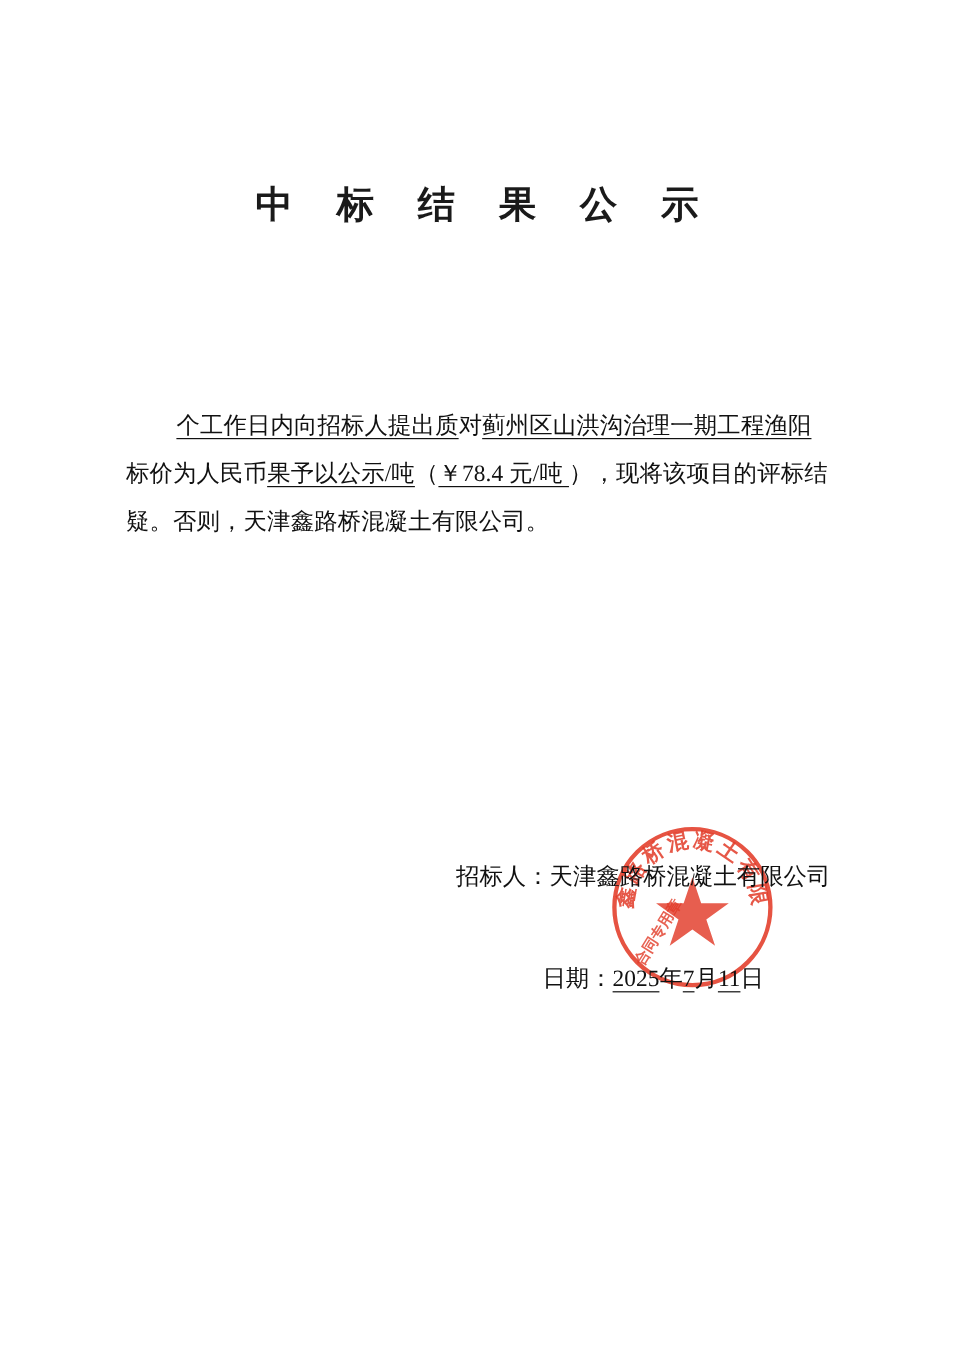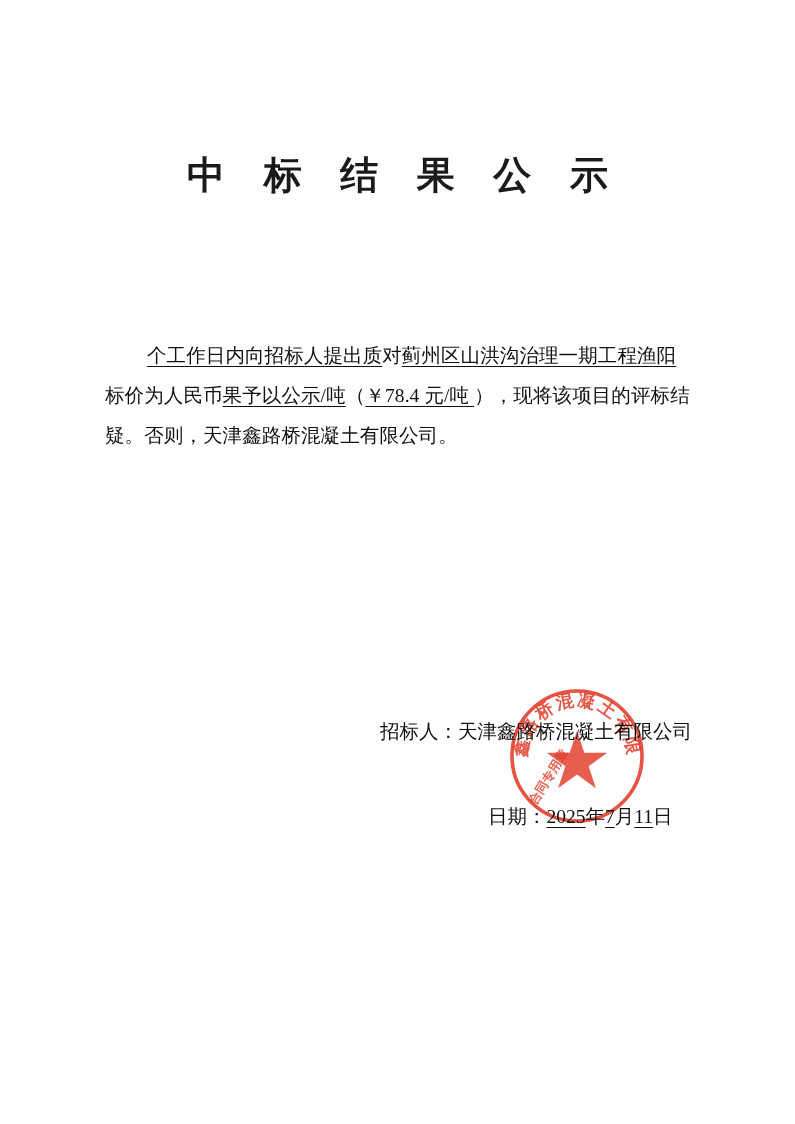--- a/index.html
+++ b/index.html
@@ -22,21 +22,21 @@
   }
 
   
   .doc-title {
     position: absolute;
     top: 150px;
     left: 0;
     width: 795px;
     text-align: center;
     font-family: "Liberation Sans", "DejaVu Sans", sans-serif;
-    font-size: 38px;
+    font-size: 31px;
     font-weight: 700;
     letter-spacing: 14px;
     text-indent: 14px;
     color: #1a1a1a;
     white-space: nowrap;
   }
 
   
   .body-block {
     position: absolute;
@@ -79,21 +79,20 @@
     color: #111111;
   }
   .date-line {
     position: absolute;
     top: 801px;
     left: 452px;
     font-size: 19.5px;
     line-height: 32px;
     white-space: nowrap;
     color: #111111;
-    margin-left: 36px;
   }
   .date-line .u {
     text-underline-offset: 3.5px;
   }
 
   
   .seal {
     position: absolute;
     left: 508px;
     top: 687px;

